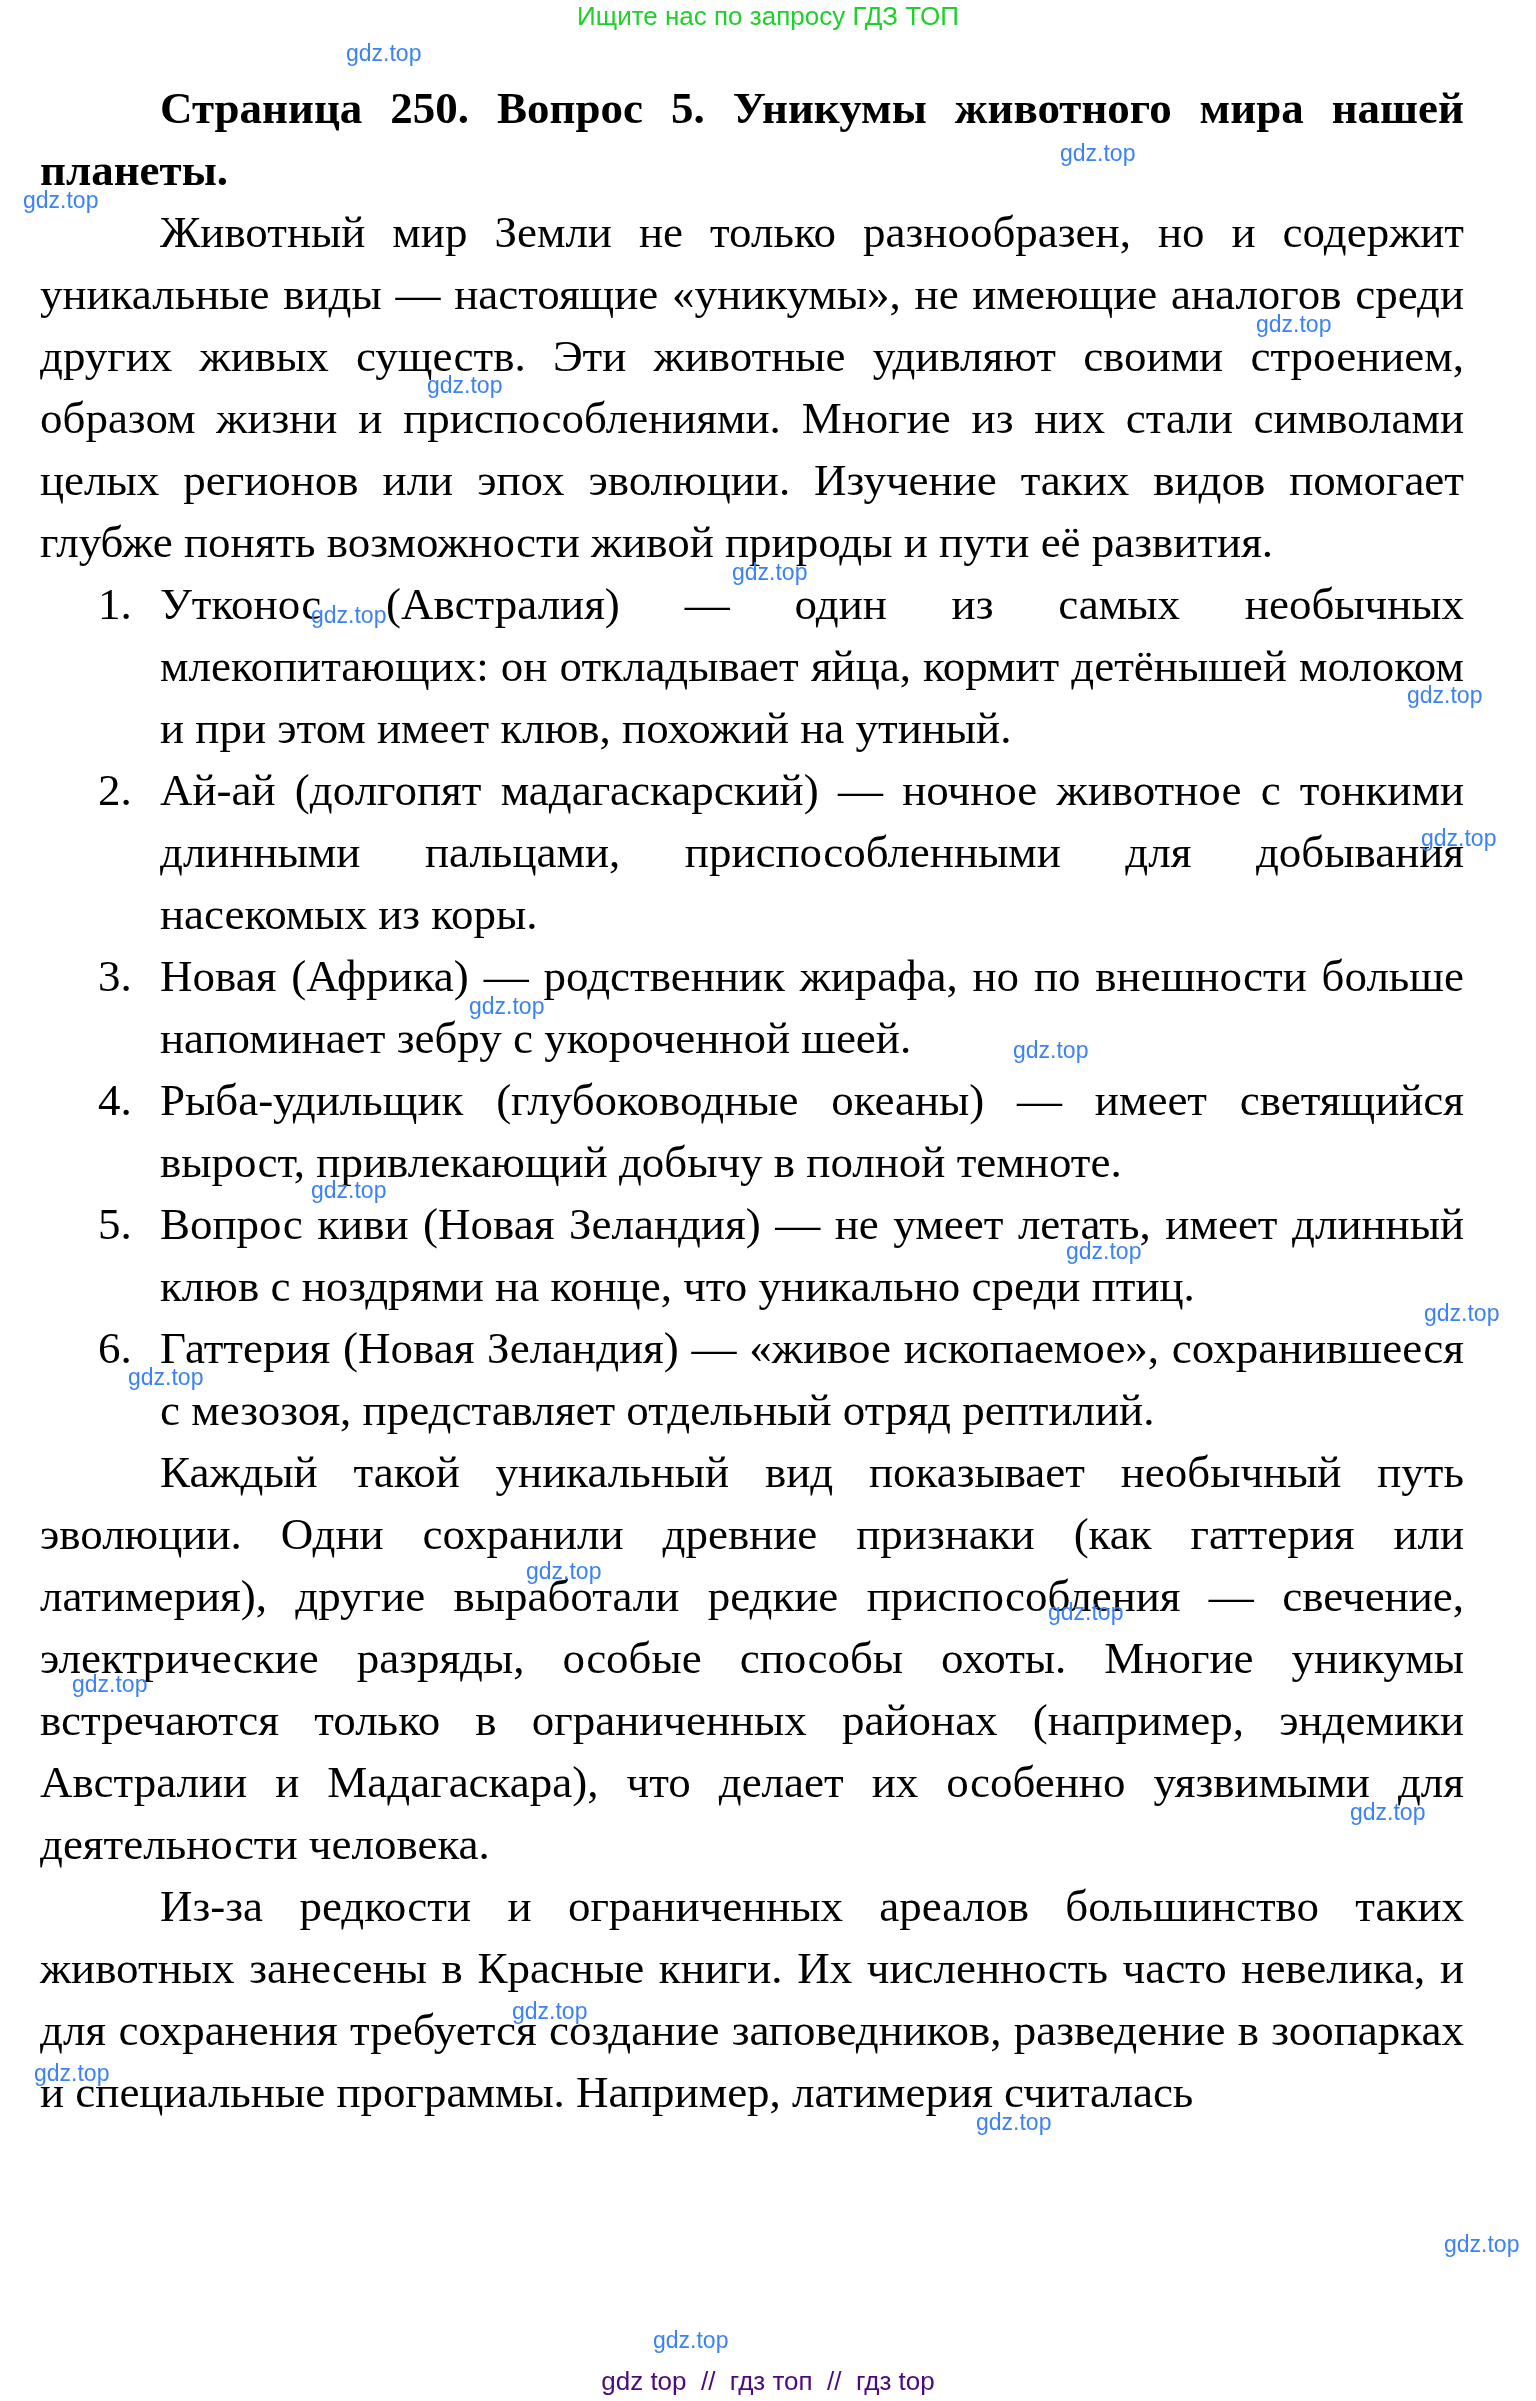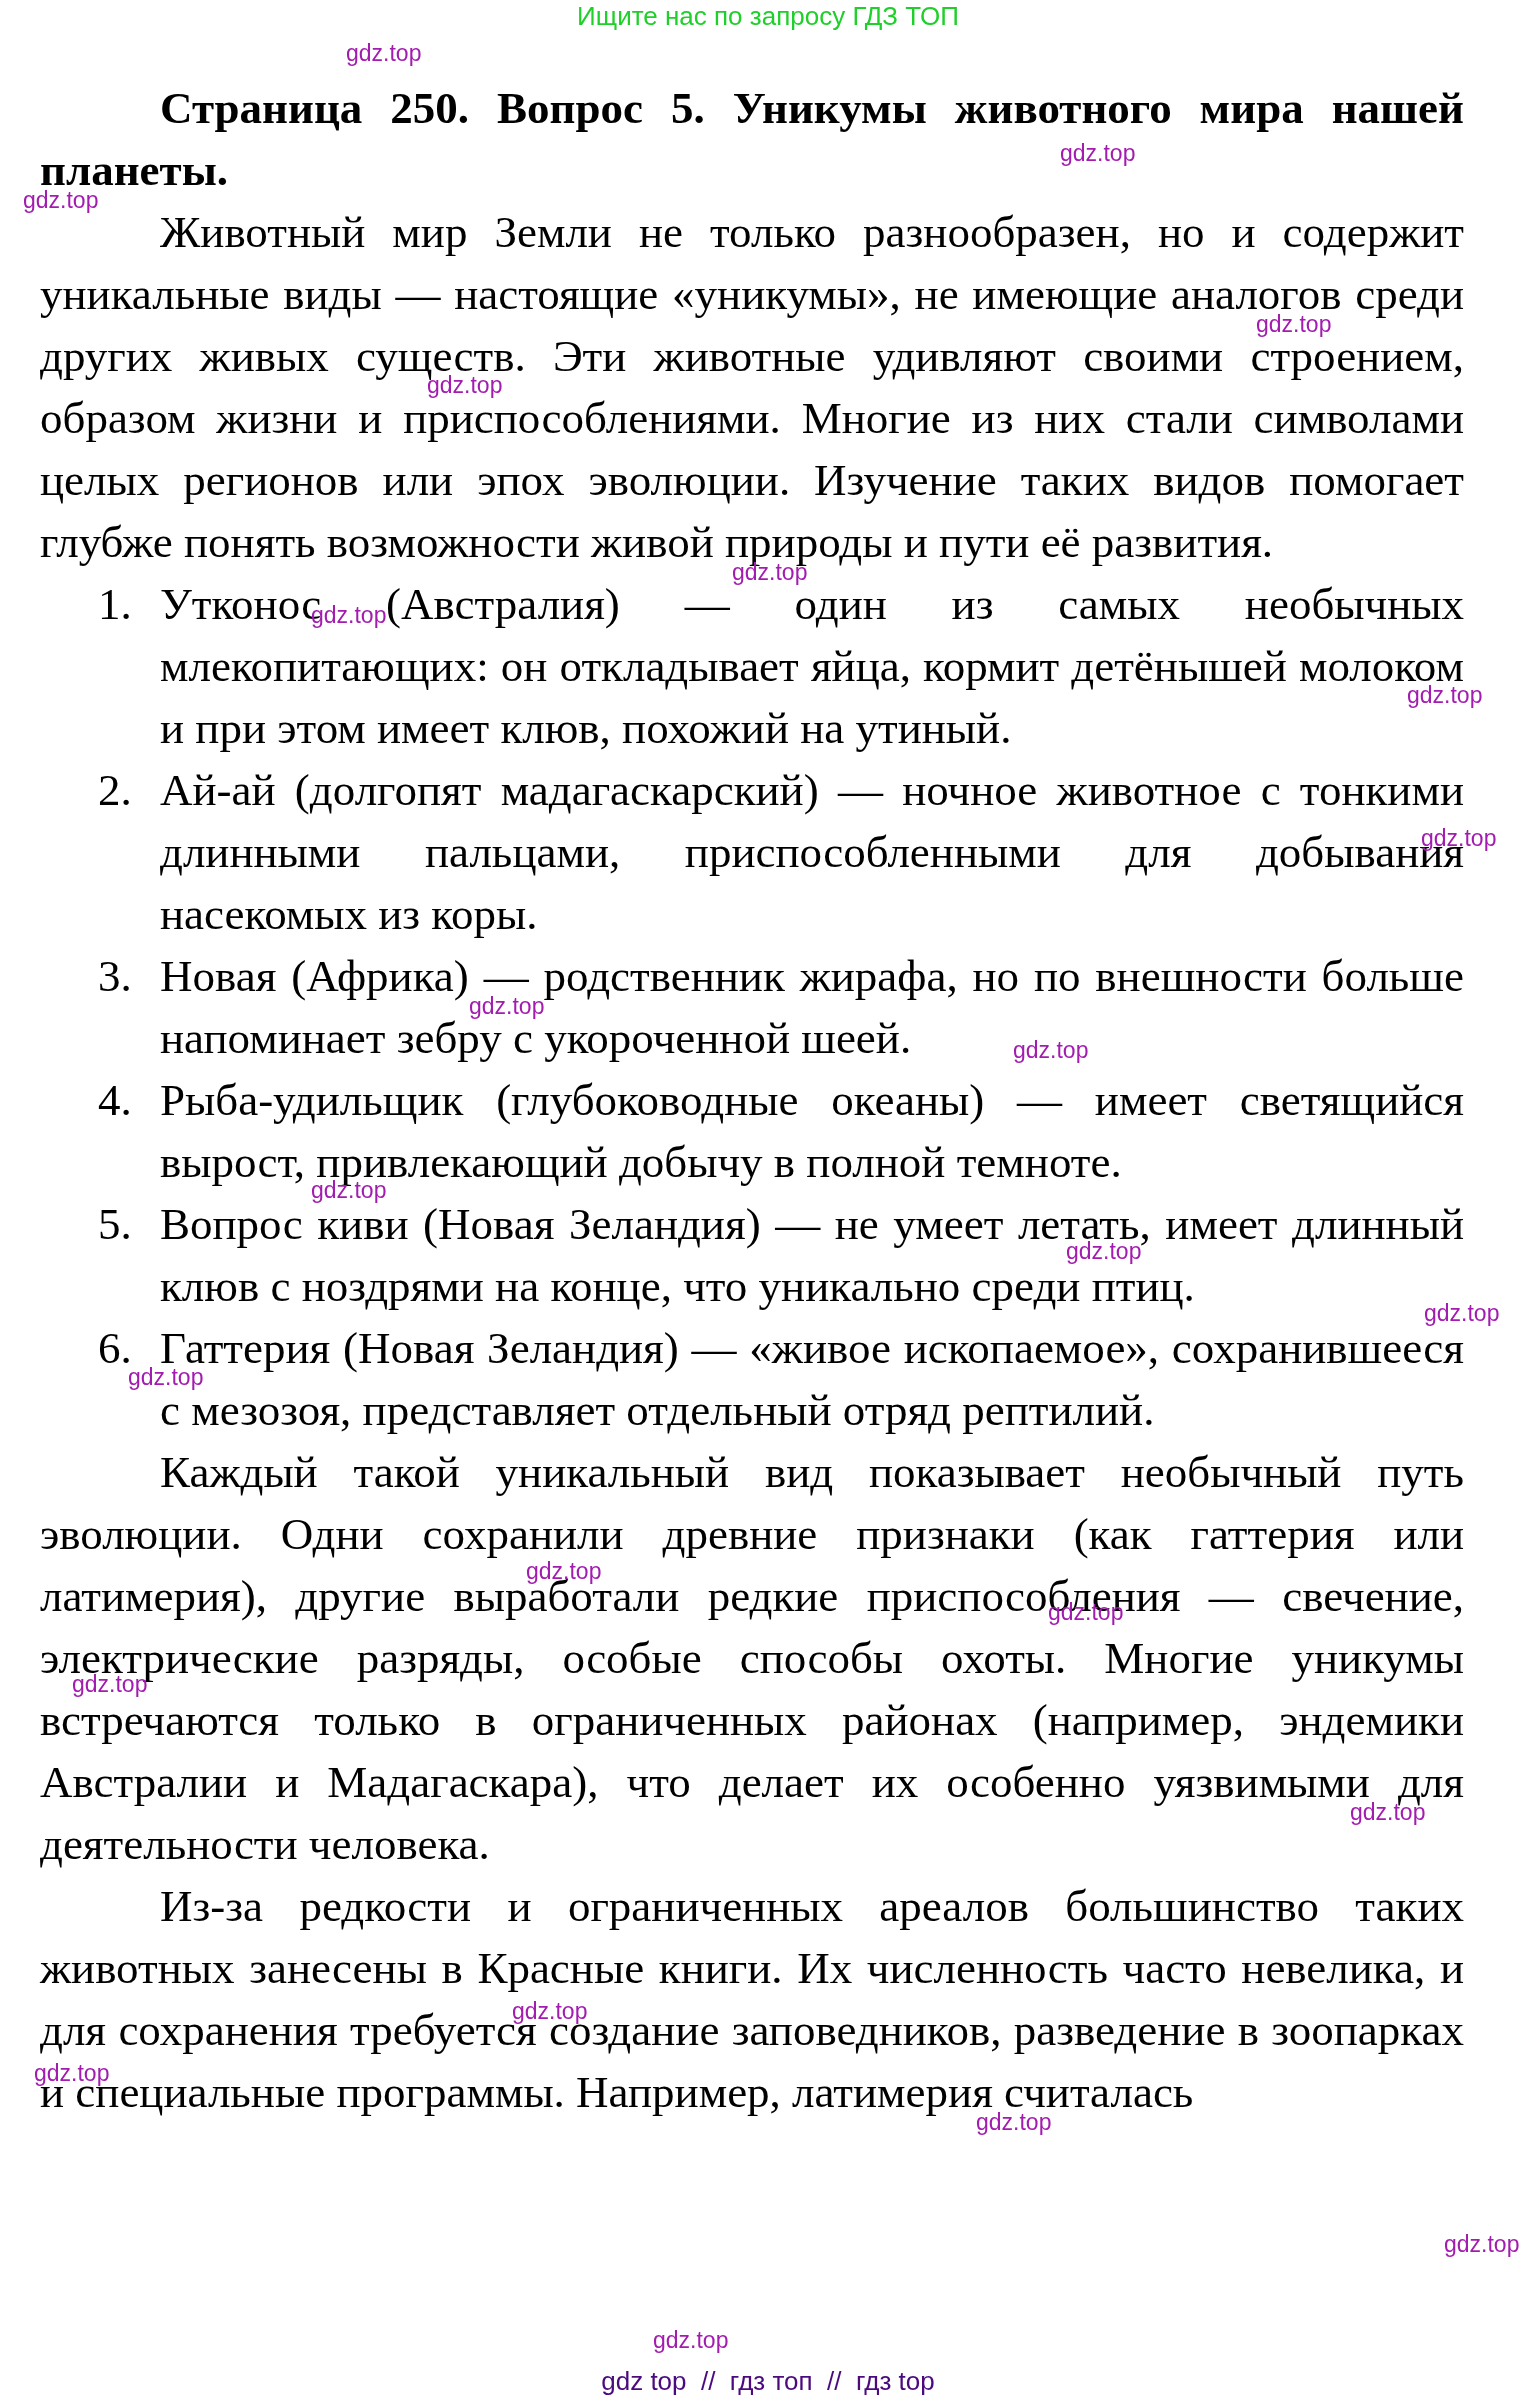--- a/index.html
+++ b/index.html
@@ -8,21 +8,21 @@
   .footer{position:absolute;top:2365px;left:0;width:1536px;text-align:center;font-family:"Liberation Sans","DejaVu Sans",sans-serif;font-size:26px;line-height:32px;color:#4b0a7e;white-space:pre;}
   .content{position:absolute;left:40px;top:77px;width:1424px;font-size:45px;line-height:62px;}
   .content p{margin:0;text-align:justify;}
   .indent{text-indent:120px;}
   .title{font-weight:bold;}
   .subtitle{font-weight:bold;padding-left:120px;}
   ol{margin:0;padding:0;list-style:none;}
   ol li{position:relative;padding-left:120px;text-align:justify;}
   ol li .num{position:absolute;left:58px;top:0;}
   ol li b{font-weight:normal;}
-  .wm{position:absolute;font-family:"Liberation Sans","DejaVu Sans",sans-serif;font-size:23px;line-height:26px;color:#a21caf;}
+  .wm{position:absolute;font-family:"Liberation Sans","DejaVu Sans",sans-serif;font-size:23px;line-height:26px;color:#3b82f6;}
 </style>
 </head>
 <body>
 
 <div class="banner">Ищите нас по запросу ГДЗ ТОП</div>
 
 <div class="content">
   <p class="indent title" style="text-align:justify;text-align-last:auto;">Страница 250. Вопрос 5. Уникумы животного мира нашей планеты.</p>
   <p class="indent">Животный мир Земли не только разнообразен, но и содержит уникальные виды — настоящие «уникумы», не имеющие аналогов среди других живых существ. Эти животные удивляют своими строением, образом жизни и приспособлениями. Многие из них стали символами целых регионов или эпох эволюции. Изучение таких видов помогает глубже понять возможности живой природы и пути её развития.</p>
   <ol>

